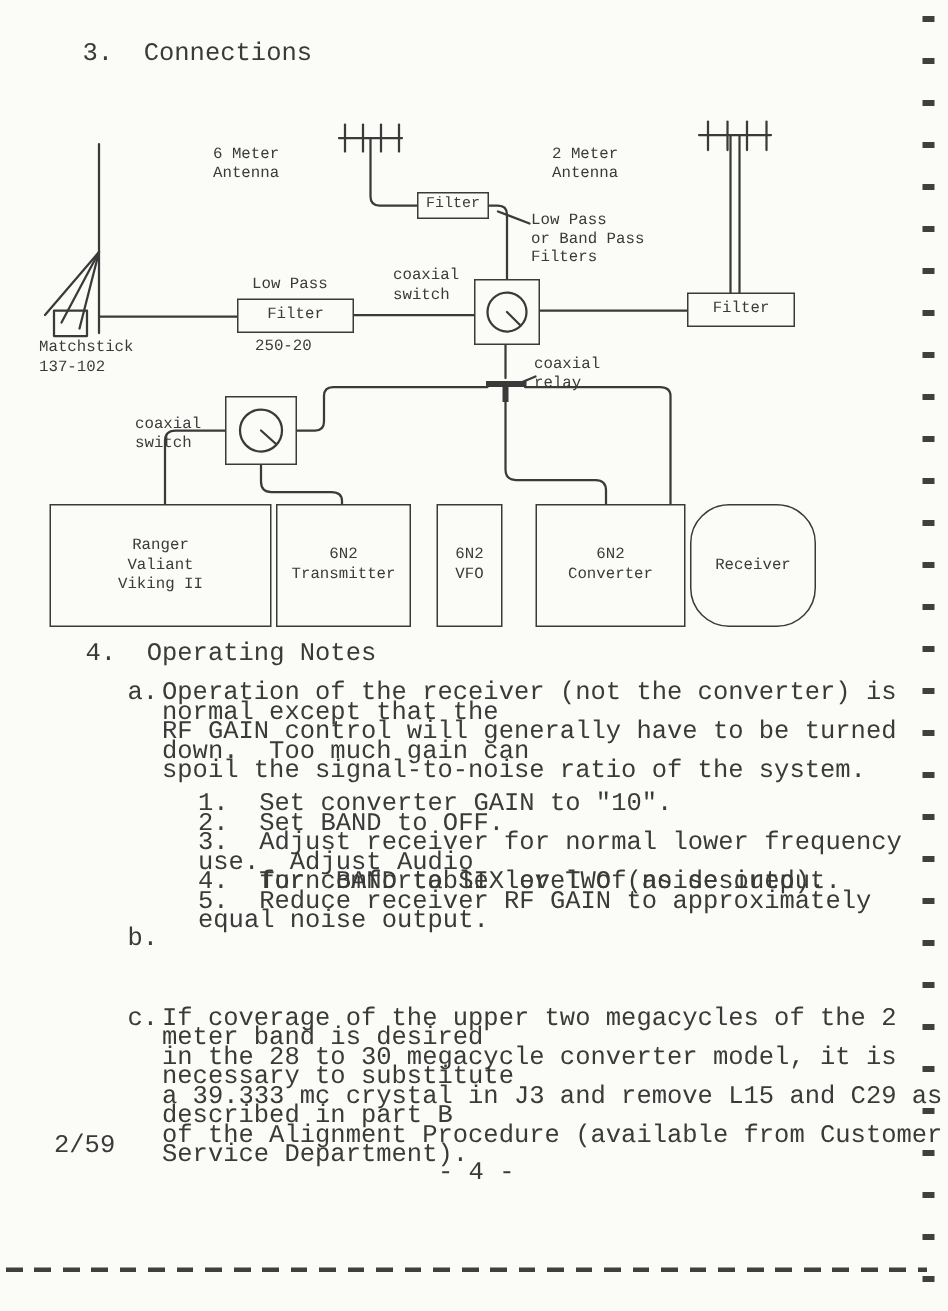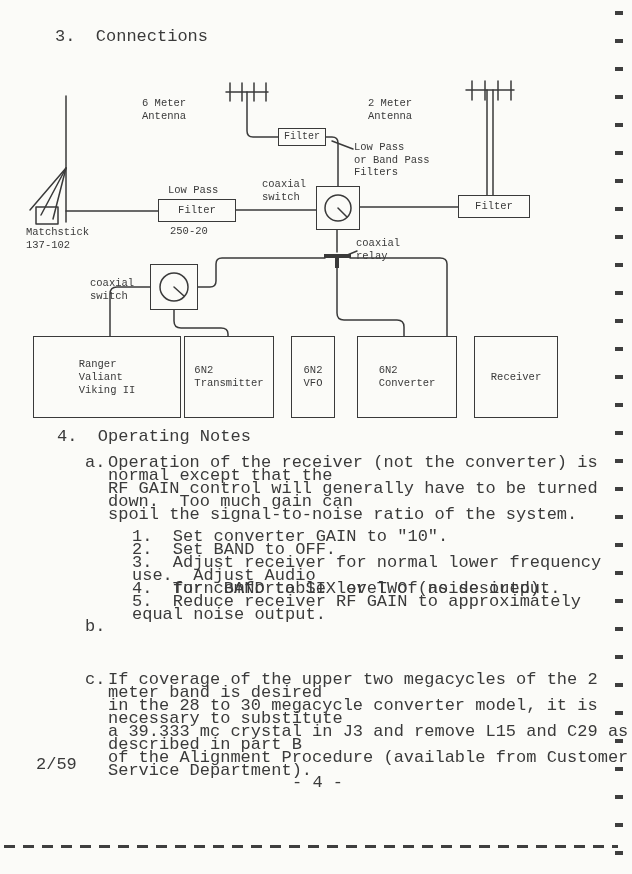--- a/index.html
+++ b/index.html
@@ -8,21 +8,21 @@
     position:relative; width:632px; height:874px;
     background:#fbfbf8; overflow:hidden;
     font-family:"Liberation Mono","DejaVu Sans Mono",monospace;
     color:#3a3a3a;
   }
   .t { position:absolute; white-space:pre-wrap; font-size:17px; line-height:13px; color:#3a3a3a; }
   .d { font-size:10.5px; line-height:12.5px; }
   .box {
     position:absolute; border:1.5px solid #3a3a3a; background:transparent;
     display:flex; align-items:center; justify-content:center;
-    text-align:left; white-space:pre-line;
+    text-align:center; white-space:pre-line;
     font-size:10.5px; line-height:13px; color:#3a3a3a;
   }
   .box.small { font-size:10px; line-height:10px; }
   svg.lines { position:absolute; left:0; top:0; pointer-events:none; }
   .perforation {
     position:absolute; top:0; right:9px; width:8px; height:874px;
     background:repeating-linear-gradient(to bottom,
       transparent 0px, transparent 11px,
       #3f3f3f 11px, #3f3f3f 15px,
       transparent 15px, transparent 28px);
@@ -119,21 +119,21 @@
   <div class="box" style="left:150px; top:264px; width:48px; height:46px;"></div>
   <div class="box" style="left:33px; top:336px; width:148px; height:82px;">Ranger
 Valiant
 Viking II</div>
   <div class="box" style="left:184px; top:336px; width:90px; height:82px;">6N2
 Transmitter</div>
   <div class="box" style="left:291px; top:336px; width:44px; height:82px;">6N2
 VFO</div>
   <div class="box" style="left:357px; top:336px; width:100px; height:82px;">6N2
 Converter</div>
-  <div class="box" style="left:474px; top:336px; width:84px; height:82px;">Receiver</div>
+  <div class="box" style="left:460px; top:336px; width:84px; height:82px;border-radius:26px;">Receiver</div>
 
   <div class="t" style="left:57px; top:430px;text-align:right;">4.  Operating Notes</div>
 
   <div class="t" style="left:85px; top:456px;">a.</div>
   <div class="t" style="left:108px; top:456px;">Operation of the receiver (not the converter) is normal except that the
 RF GAIN control will generally have to be turned down.  Too much gain can
 spoil the signal-to-noise ratio of the system.</div>
 
 
   <div class="t" style="left:132px; top:530px;">1.  Set converter GAIN to "10".</div>

